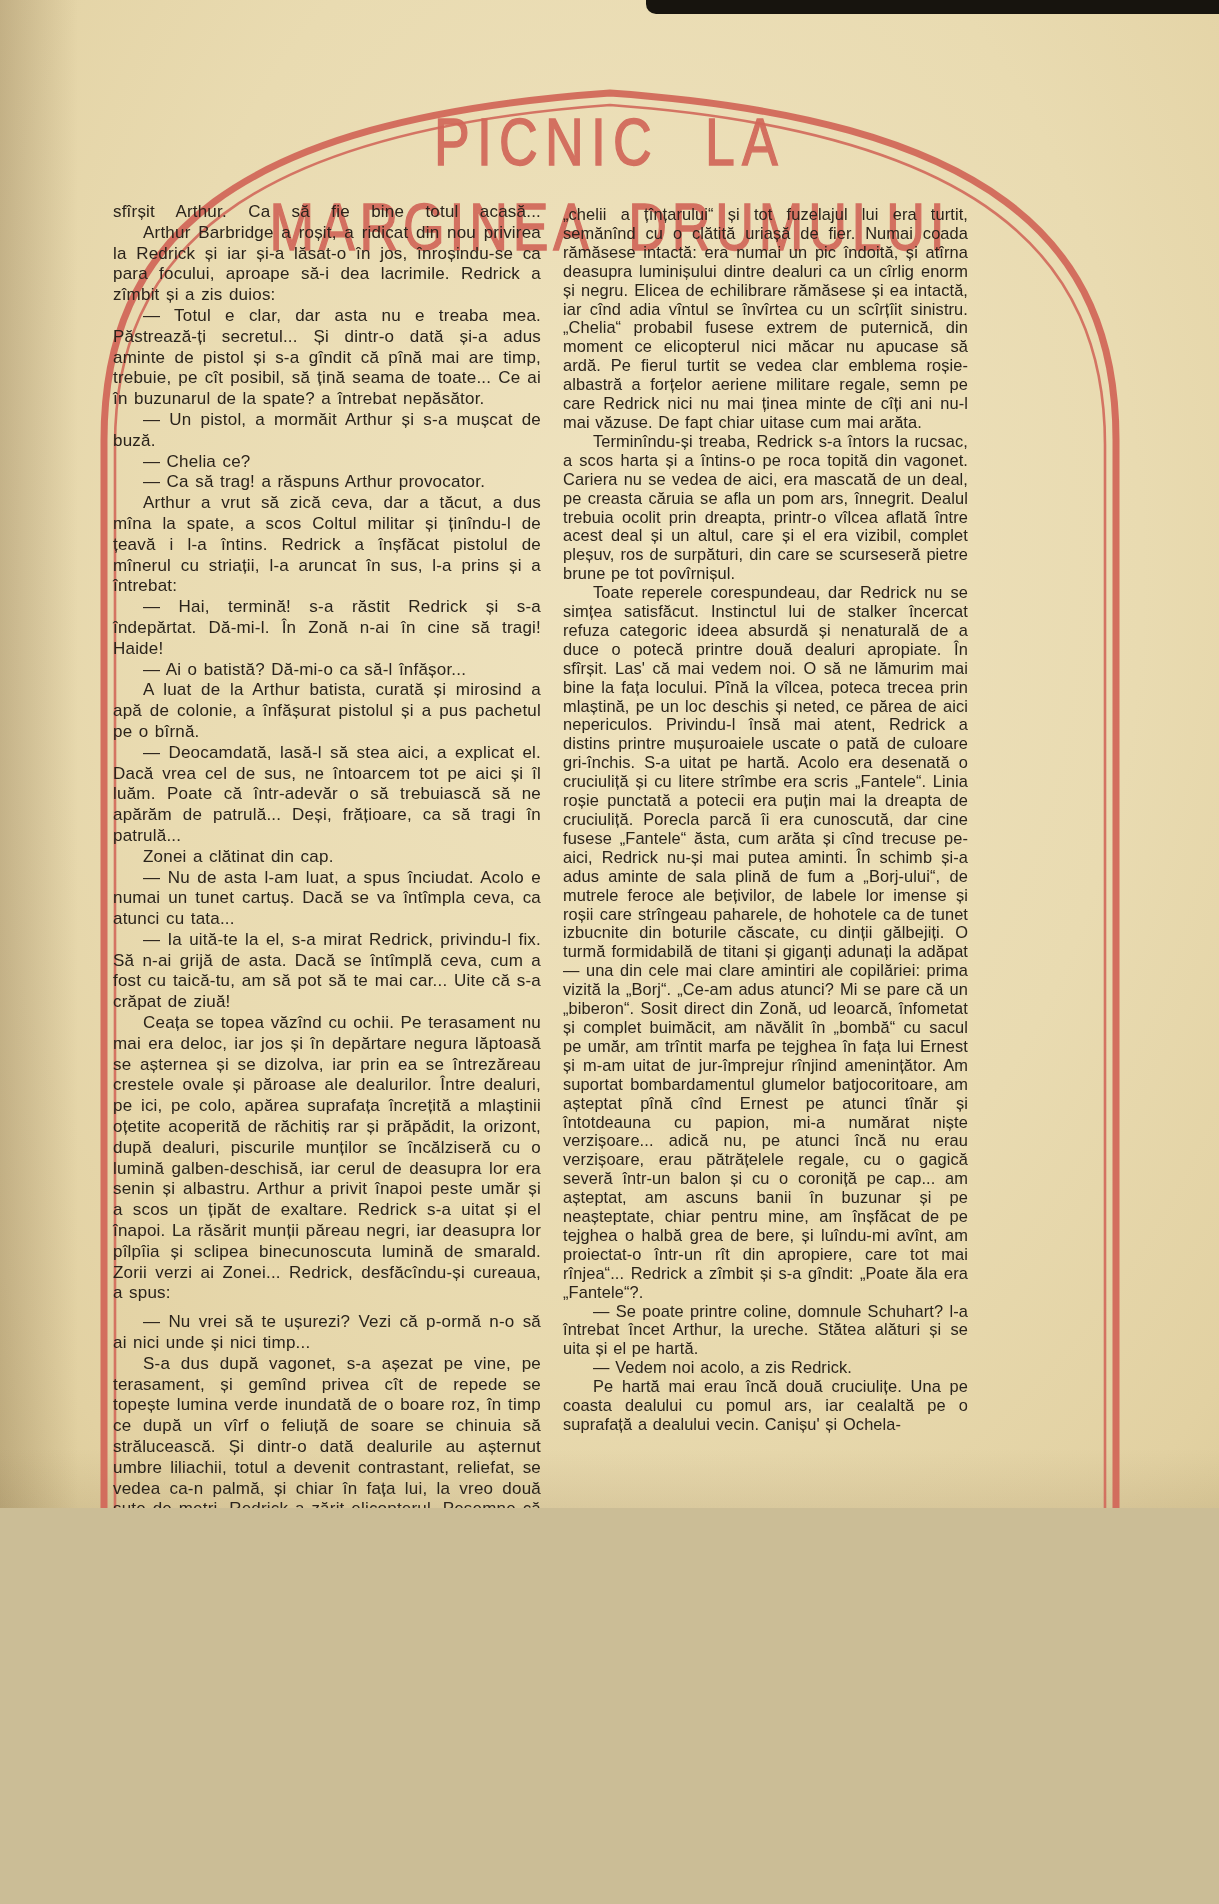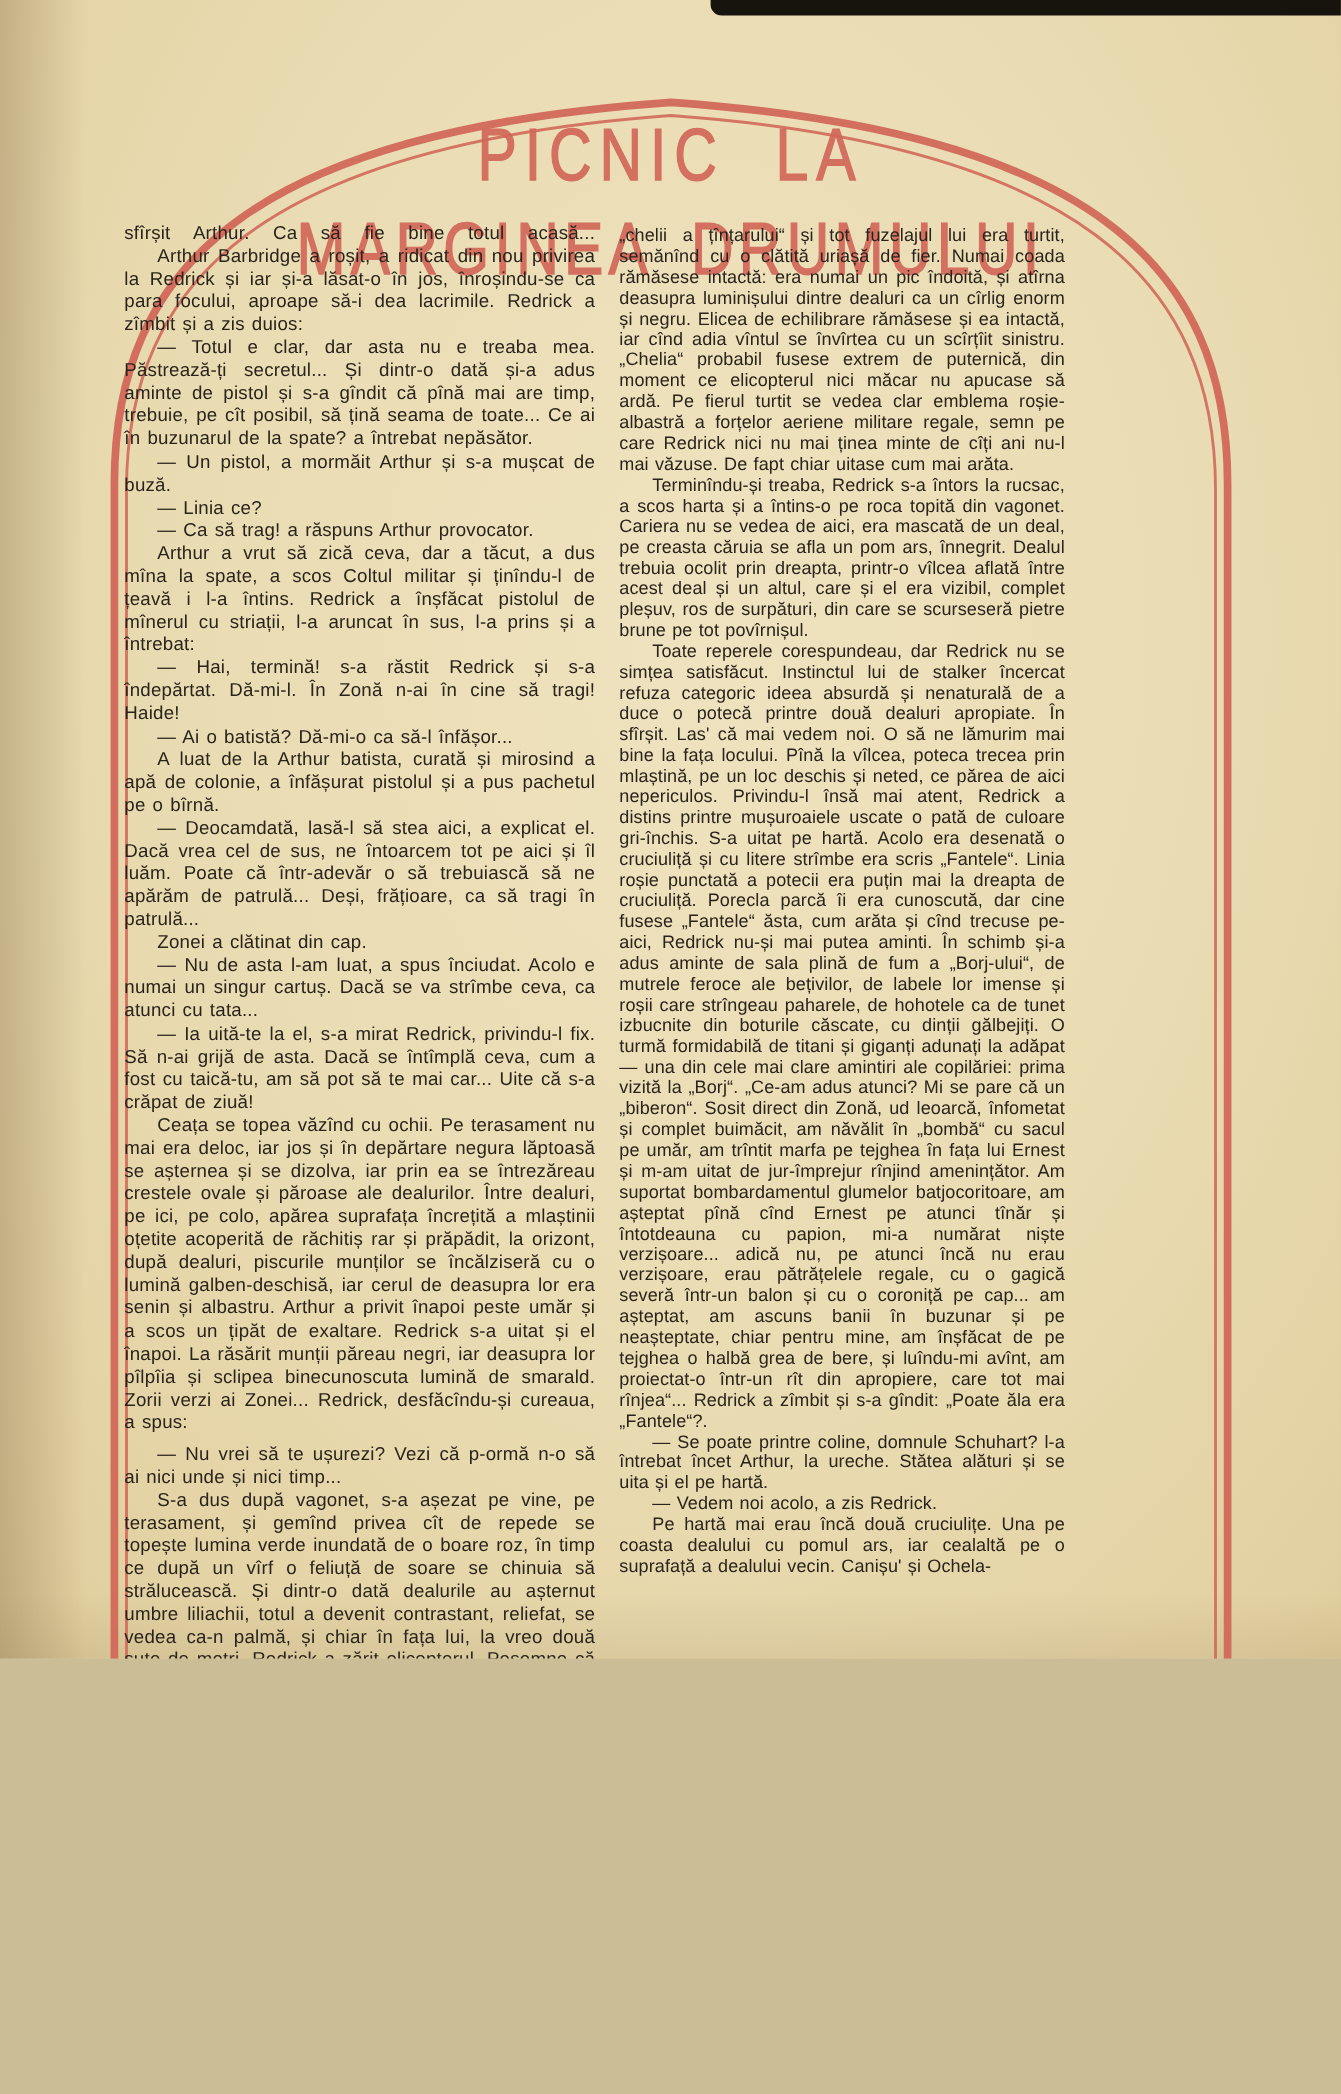--- a/index.html
+++ b/index.html
@@ -67,29 +67,29 @@
   </svg>
 
   <div class="title title-1">PICNIC LA</div>
   <div class="title title-2">MARGINEA DRUMULUI</div>
 
   <div class="col col-left">
       <p class="noindent stretch">sfîrșit Arthur. Ca să fie bine totul acasă...</p>
       <p class="">Arthur Barbridge a roșit, a ridicat din nou privirea la Redrick și iar și-a lăsat-o în jos, înroșindu-se ca para focului, aproape să-i dea lacrimile. Redrick a zîmbit și a zis duios:</p>
       <p class="">— Totul e clar, dar asta nu e treaba mea. Păstrează-ți secretul... Și dintr-o dată și-a adus aminte de pistol și s-a gîndit că pînă mai are timp, trebuie, pe cît posibil, să țină seama de toate... Ce ai în buzunarul de la spate? a întrebat nepăsător.</p>
       <p class="">— Un pistol, a mormăit Arthur și s-a mușcat de buză.</p>
-      <p class="">— Linia ce?</p>
+      <p class="">— Chelia ce?</p>
       <p class="">— Ca să trag! a răspuns Arthur provocator.</p>
       <p class="">Arthur a vrut să zică ceva, dar a tăcut, a dus mîna la spate, a scos Coltul militar și ținîndu-l de țeavă i l-a întins. Redrick a înșfăcat pistolul de mînerul cu striații, l-a aruncat în sus, l-a prins și a întrebat:</p>
       <p class="">— Hai, termină! s-a răstit Redrick și s-a îndepărtat. Dă-mi-l. În Zonă n-ai în cine să tragi! Haide!</p>
       <p class="">— Ai o batistă? Dă-mi-o ca să-l înfășor...</p>
       <p class="">A luat de la Arthur batista, curată și mirosind a apă de colonie, a înfășurat pistolul și a pus pachetul pe o bîrnă.</p>
       <p class="">— Deocamdată, lasă-l să stea aici, a explicat el. Dacă vrea cel de sus, ne întoarcem tot pe aici și îl luăm. Poate că într-adevăr o să trebuiască să ne apărăm de patrulă... Deși, frățioare, ca să tragi în patrulă...</p>
       <p class="">Zonei a clătinat din cap.</p>
-      <p class="">— Nu de asta l-am luat, a spus înciudat. Acolo e numai un singur cartuș. Dacă se va strîmbe ceva, ca atunci cu tata...</p>
+      <p class="">— Nu de asta l-am luat, a spus înciudat. Acolo e numai un tunet cartuș. Dacă se va întîmpla ceva, ca atunci cu tata...</p>
       <p class="">— Ia uită-te la el, s-a mirat Redrick, privindu-l fix. Să n-ai grijă de asta. Dacă se întîmplă ceva, cum a fost cu taică-tu, am să pot să te mai car... Uite că s-a crăpat de ziuă!</p>
       <p class="">Ceața se topea văzînd cu ochii. Pe terasament nu mai era deloc, iar jos și în depărtare negura lăptoasă se așternea și se dizolva, iar prin ea se întrezăreau crestele ovale și păroase ale dealurilor. Între dealuri, pe ici, pe colo, apărea suprafața încrețită a mlaștinii oțetite acoperită de răchitiș rar și prăpădit, la orizont, după dealuri, piscurile munților se încălziseră cu o lumină galben-deschisă, iar cerul de deasupra lor era senin și albastru. Arthur a privit înapoi peste umăr și a scos un țipăt de exaltare. Redrick s-a uitat și el înapoi. La răsărit munții păreau negri, iar deasupra lor pîlpîia și sclipea binecunoscuta lumină de smarald. Zorii verzi ai Zonei... Redrick, desfăcîndu-și cureaua, a spus:</p>
       <p class=" gap">— Nu vrei să te ușurezi? Vezi că p-ormă n-o să ai nici unde și nici timp...</p>
       <p class="">S-a dus după vagonet, s-a așezat pe vine, pe terasament, și gemînd privea cît de repede se topește lumina verde inundată de o boare roz, în timp ce după un vîrf o feliuță de soare se chinuia să strălucească. Și dintr-o dată dealurile au așternut umbre liliachii, totul a devenit contrastant, reliefat, se vedea ca-n palmă, și chiar în fața lui, la vreo două sute de metri, Redrick a zărit elicopterul. Pesemne că nimerise în plin centrul unei</p>
     </div>
   <div class="col col-right">
       <p class="noindent">„chelii a țînțarului“ și tot fuzelajul lui era turtit, semănînd cu o clătită uriașă de fier. Numai coada rămăsese intactă: era numai un pic îndoită, și atîrna deasupra luminișului dintre dealuri ca un cîrlig enorm și negru. Elicea de echilibrare rămăsese și ea intactă, iar cînd adia vîntul se învîrtea cu un scîrțîit sinistru. „Chelia“ probabil fusese extrem de puternică, din moment ce elicopterul nici măcar nu apucase să ardă. Pe fierul turtit se vedea clar emblema roșie-albastră a forțelor aeriene militare regale, semn pe care Redrick nici nu mai ținea minte de cîți ani nu-l mai văzuse. De fapt chiar uitase cum mai arăta.</p>
       <p class="">Terminîndu-și treaba, Redrick s-a întors la rucsac, a scos harta și a întins-o pe roca topită din vagonet. Cariera nu se vedea de aici, era mascată de un deal, pe creasta căruia se afla un pom ars, înnegrit. Dealul trebuia ocolit prin dreapta, printr-o vîlcea aflată între acest deal și un altul, care și el era vizibil, complet pleșuv, ros de surpături, din care se scurseseră pietre brune pe tot povîrnișul.</p>
       <p class="">Toate reperele corespundeau, dar Redrick nu se simțea satisfăcut. Instinctul lui de stalker încercat refuza categoric ideea absurdă și nenaturală de a duce o potecă printre două dealuri apropiate. În sfîrșit. Las' că mai vedem noi. O să ne lămurim mai bine la fața locului. Pînă la vîlcea, poteca trecea prin mlaștină, pe un loc deschis și neted, ce părea de aici nepericulos. Privindu-l însă mai atent, Redrick a distins printre mușuroaiele uscate o pată de culoare gri-închis. S-a uitat pe hartă. Acolo era desenată o cruciuliță și cu litere strîmbe era scris „Fantele“. Linia roșie punctată a potecii era puțin mai la dreapta de cruciuliță. Porecla parcă îi era cunoscută, dar cine fusese „Fantele“ ăsta, cum arăta și cînd trecuse pe-aici, Redrick nu-și mai putea aminti. În schimb și-a adus aminte de sala plină de fum a „Borj-ului“, de mutrele feroce ale bețivilor, de labele lor imense și roșii care strîngeau paharele, de hohotele ca de tunet izbucnite din boturile căscate, cu dinții gălbejiți. O turmă formidabilă de titani și giganți adunați la adăpat — una din cele mai clare amintiri ale copilăriei: prima vizită la „Borj“. „Ce-am adus atunci? Mi se pare că un „biberon“. Sosit direct din Zonă, ud leoarcă, înfometat și complet buimăcit, am năvălit în „bombă“ cu sacul pe umăr, am trîntit marfa pe tejghea în fața lui Ernest și m-am uitat de jur-împrejur rînjind amenințător. Am suportat bombardamentul glumelor batjocoritoare, am așteptat pînă cînd Ernest pe atunci tînăr și întotdeauna cu papion, mi-a numărat niște verzișoare... adică nu, pe atunci încă nu erau verzișoare, erau pătrățelele regale, cu o gagică severă într-un balon și cu o coroniță pe cap... am așteptat, am ascuns banii în buzunar și pe neașteptate, chiar pentru mine, am înșfăcat de pe tejghea o halbă grea de bere, și luîndu-mi avînt, am proiectat-o într-un rît din apropiere, care tot mai rînjea“... Redrick a zîmbit și s-a gîndit: „Poate ăla era „Fantele“?.</p>
       <p class="">— Se poate printre coline, domnule Schuhart? l-a întrebat încet Arthur, la ureche. Stătea alături și se uita și el pe hartă.</p>

